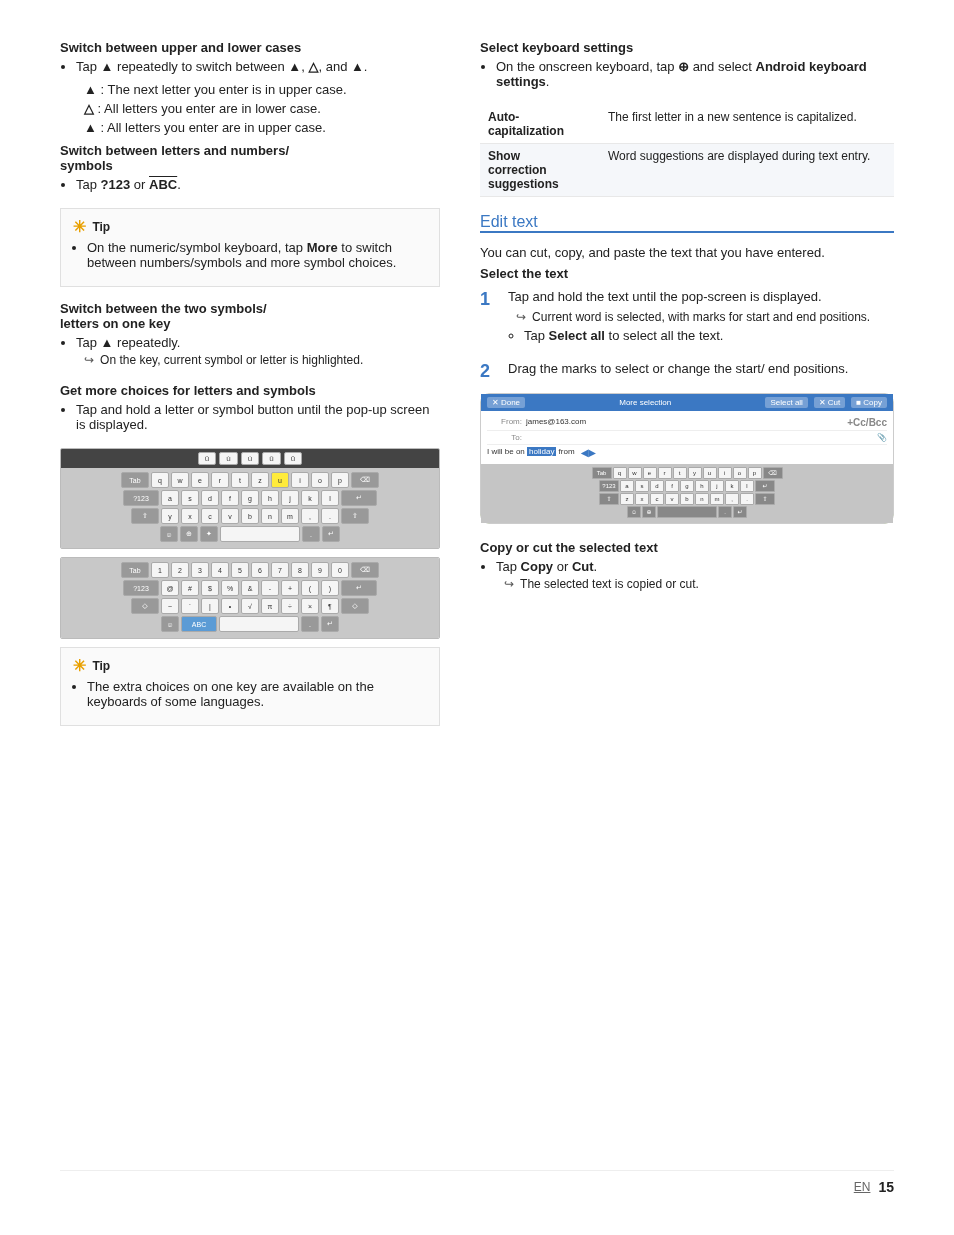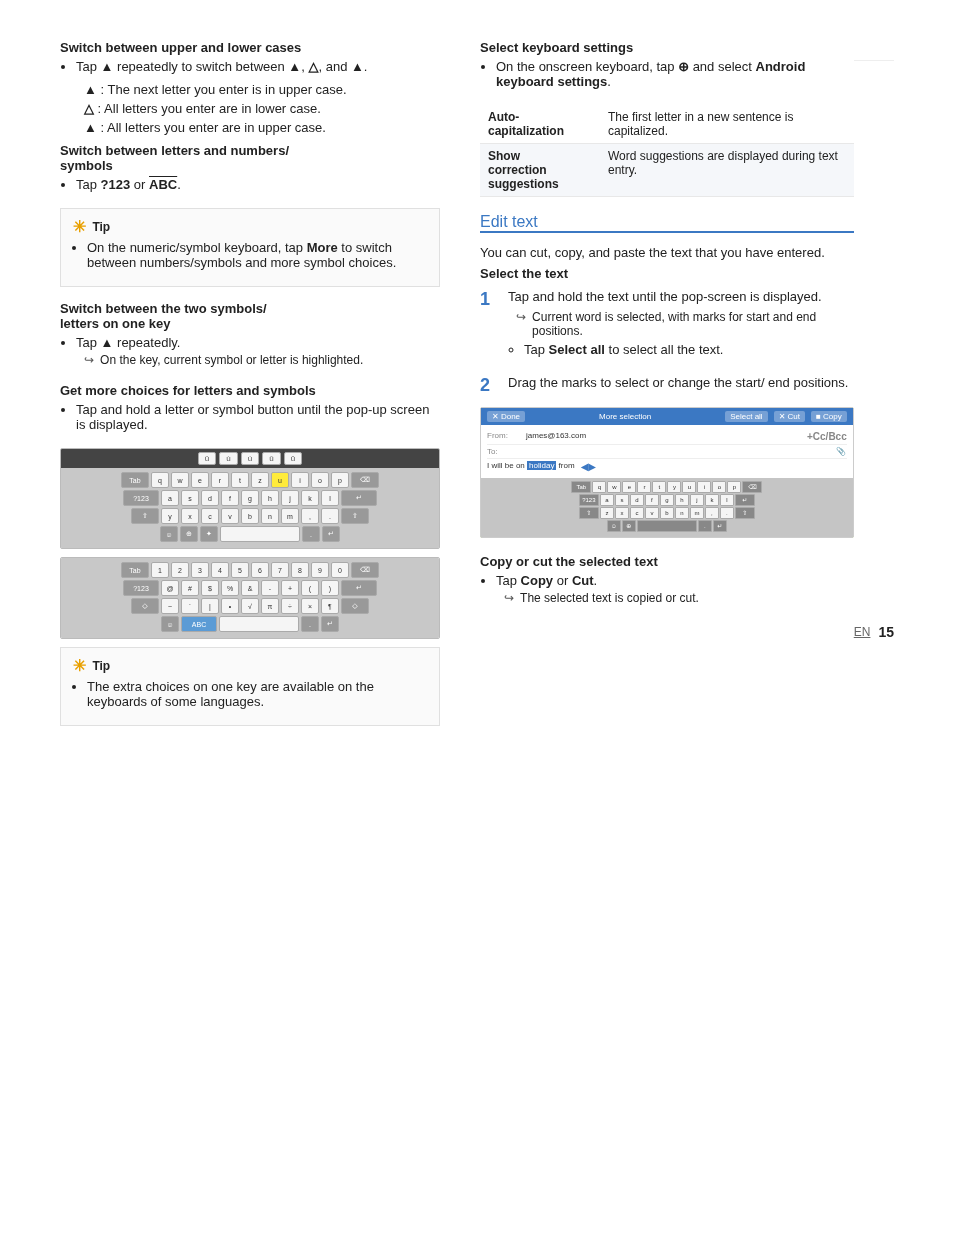--- a/index.html
+++ b/index.html
@@ -9,21 +9,21 @@
       background: #fff;
       font-family: Arial, Helvetica, sans-serif;
       font-size: 13px;
       color: #222;
     }
     .page {
       width: 954px;
       min-height: 1235px;
       padding: 40px 60px;
       display: flex;
-      flex-direction: row;
+      flex-direction: column;
     }
     .two-col {
       display: flex;
       gap: 40px;
       flex: 1;
     }
     .left-col {
       width: 380px;
       flex-shrink: 0;
     }
@@ -158,21 +158,21 @@
       font-size: 12px;
       color: #666;
     }
     .en-label { margin-right: 8px; text-decoration: underline; }
     .page-num { font-size: 14px; font-weight: bold; color: #222; }
     .screen-capture {
       width: 100%;
       background: #84cc16;
       border: 1px solid #ccc;
       margin-bottom: 4px;
-      border-radius: 2px;
+      border-radius: 10px;
     }
     .sc-topbar {
       background: #3b78c3;
       display: flex;
       align-items: center;
       padding: 3px 6px;
       gap: 6px;
     }
     .sc-btn {
       background: rgba(255,255,255,0.3);
@@ -185,20 +185,21 @@
     .sc-email {
       background: #fff;
       padding: 4px 6px;
     }
     .sc-row {
       display: flex;
       gap: 4px;
       padding: 2px 0;
       border-bottom: 1px solid #eee;
       font-size: 8px;
+      text-align: right;
     }
     .sc-lbl { color: #888; width: 35px; }
     .sc-val { color: #333; }
     .sc-highlight {
       background: #3b78c3;
       color: #fff;
       padding: 0 2px;
     }
     .sc-kbd {
       background: #c5c5c5;

